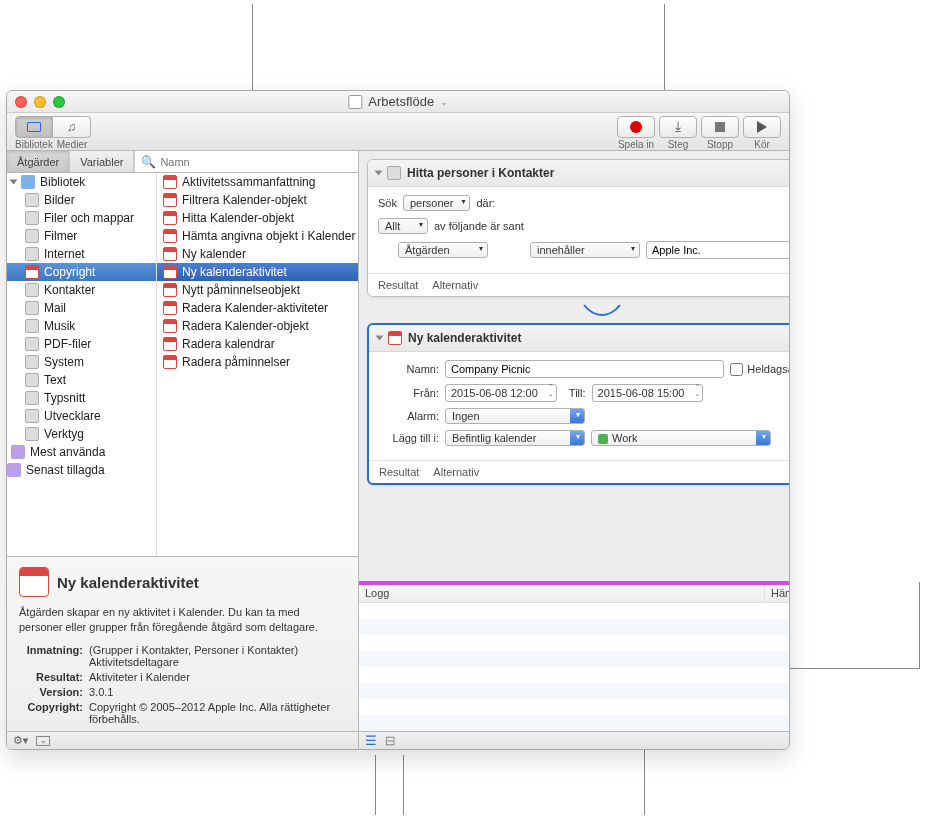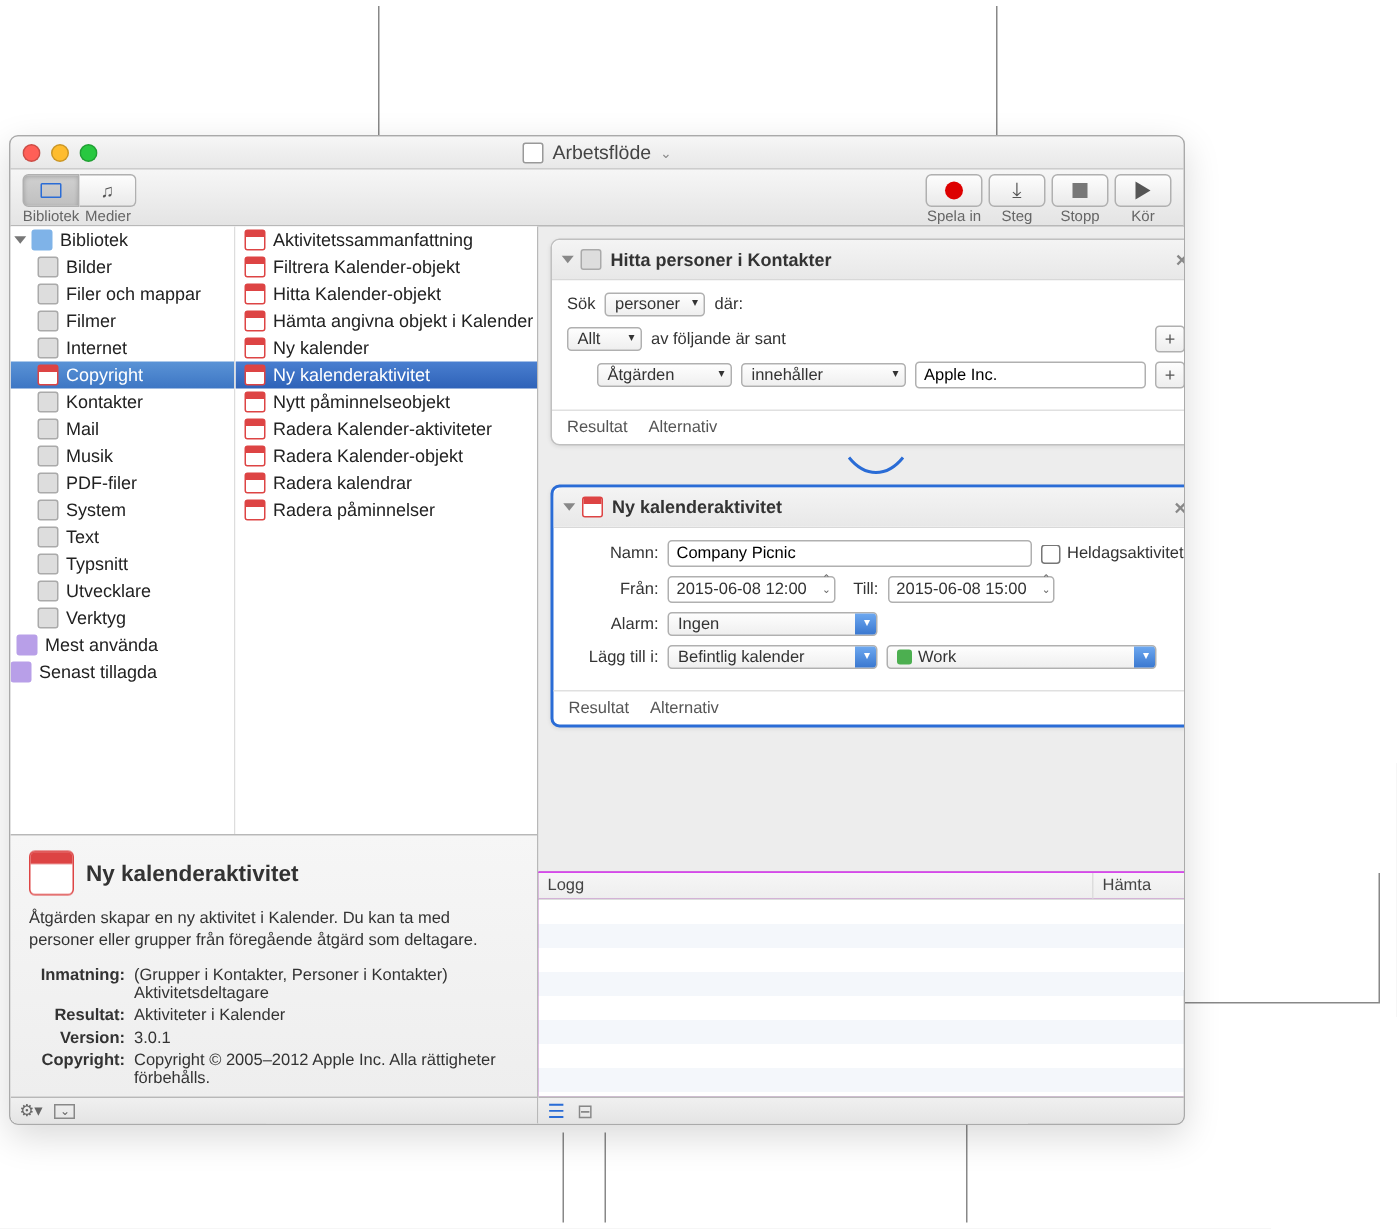--- a/index.html
+++ b/index.html
@@ -72,21 +72,21 @@
 .pop.blue::after { content:""; position:absolute; right:0; top:0; bottom:0; width:14px; background:linear-gradient(#6da8f0,#3a78d0); border-radius:0 2px 2px 0; }
 .pop::before { content:"▾"; position:absolute; right:4px; font-size:8px; color:#333; }
 .pop.blue::before { color:#fff; z-index:1; }
 .txt { border: 1px solid #b0b0b0; border-radius: 3px; padding: 2px 5px; font-size: 11px; background: #fff; }
 .stepper { border: 1px solid #b0b0b0; border-radius: 3px; padding: 2px 18px 2px 5px; font-size: 11px; background: #fff; position: relative; }
 .stepper::after { content:"⌃\A⌄"; white-space:pre; position:absolute; right:2px; top:-2px; font-size:7px; line-height:7px; color:#666; }
 .plus-btn { width: 20px; height: 18px; border: 1px solid #b0b0b0; border-radius: 3px; background: linear-gradient(#fdfdfd,#eee); display: flex; align-items: center; justify-content: center; font-size: 12px; color: #555; margin-left: auto; }
 .ac-footer { display: flex; gap: 14px; padding: 5px 10px; border-top: 1px solid #e0e0e0; font-size: 11px; color: #555; }
 .connector { display: flex; justify-content: center; margin: -8px 0 6px; }
 .connector svg { display: block; }
-.log-area { height: 150px; border-top: 1px solid #d946ef; background: #a21caf; display: flex; flex-direction: column; }
+.log-area { height: 150px; border-top: 4px solid #d946ef; background: #0c4a6e; display: flex; flex-direction: column; }
 .log-header { display: flex; font-size: 11px; color: #444; border-bottom: 1px solid #ddd; background: linear-gradient(#f6f6f6,#eee); height: 18px; }
 .log-header > div { padding: 2px 6px; border-right: 1px solid #ddd; }
 .log-col1 { flex: 1; }
 .log-col2 { width: 80px; }
 .log-body { flex: 1; background: repeating-linear-gradient(#fff,#fff 16px,#f4f7fb 16px,#f4f7fb 32px); }
 .right-footer { height: 18px; border-top: 1px solid #b8b8b8; background: linear-gradient(#f0f0f0,#e4e4e4); display: flex; align-items: center; padding: 0 6px; gap: 8px; font-size: 13px; color: #2a6cd6; }
 .chk { display: flex; align-items: center; gap: 4px; font-size: 11px; }
 .chk input { width: 13px; height: 13px; }
 </style>
 </head>
@@ -153,20 +153,28 @@
     <div class="tb-group">
       <div class="tb-btn solo">
           <span style="width:0;height:0;border-left:10px solid #555;border-top:6px solid transparent;border-bottom:6px solid transparent;display:inline-block;"></span>
         </div>
       <span class="tb-label">Kör</span>
     </div>
   </div>
 
   <div class="body">
     <div class="left-pane">
+      <div class="left-tabs">
+        <div class="lt-tab active">Åtgärder</div>
+        <div class="lt-tab">Variabler</div>
+        <div class="lt-search">
+          <span class="mag">🔍</span>
+          <input placeholder="Namn" style="">
+        </div>
+      </div>
       <div class="lib-row">
         <div class="lib-col cats">
           <div class="lib-item root">
               <span class="tri"></span>
               <span class="ico folder"></span>
               <span>Bibliotek</span>
             </div>
           <div id="cat-list">
               <div class="lib-item">
                 <span class="ico generic"></span>
@@ -328,21 +336,21 @@
               <span class="pop">personer</span>
               <span>där:</span>
             </div>
             <div class="ac-row">
               <span class="pop" style="min-width:50px;">Allt</span>
               <span>av följande är sant</span>
               <span class="plus-btn">+</span>
             </div>
             <div class="ac-row" style="padding-left:20px;">
               <span class="pop" style="min-width:90px;">Åtgärden</span>
-              <span class="pop" style="min-width:110px;">innehåller</span>
+              <span class="pop" style="min-width:110px;margin-left:36px;">innehåller</span>
               <input class="txt" style="flex: 1 1 0%; min-width: 140px;" value="Apple Inc.">
               <span class="plus-btn">+</span>
             </div>
           </div>
           <div class="ac-footer">
             <span>Resultat</span>
             <span>Alternativ</span>
           </div>
         </div>
 

